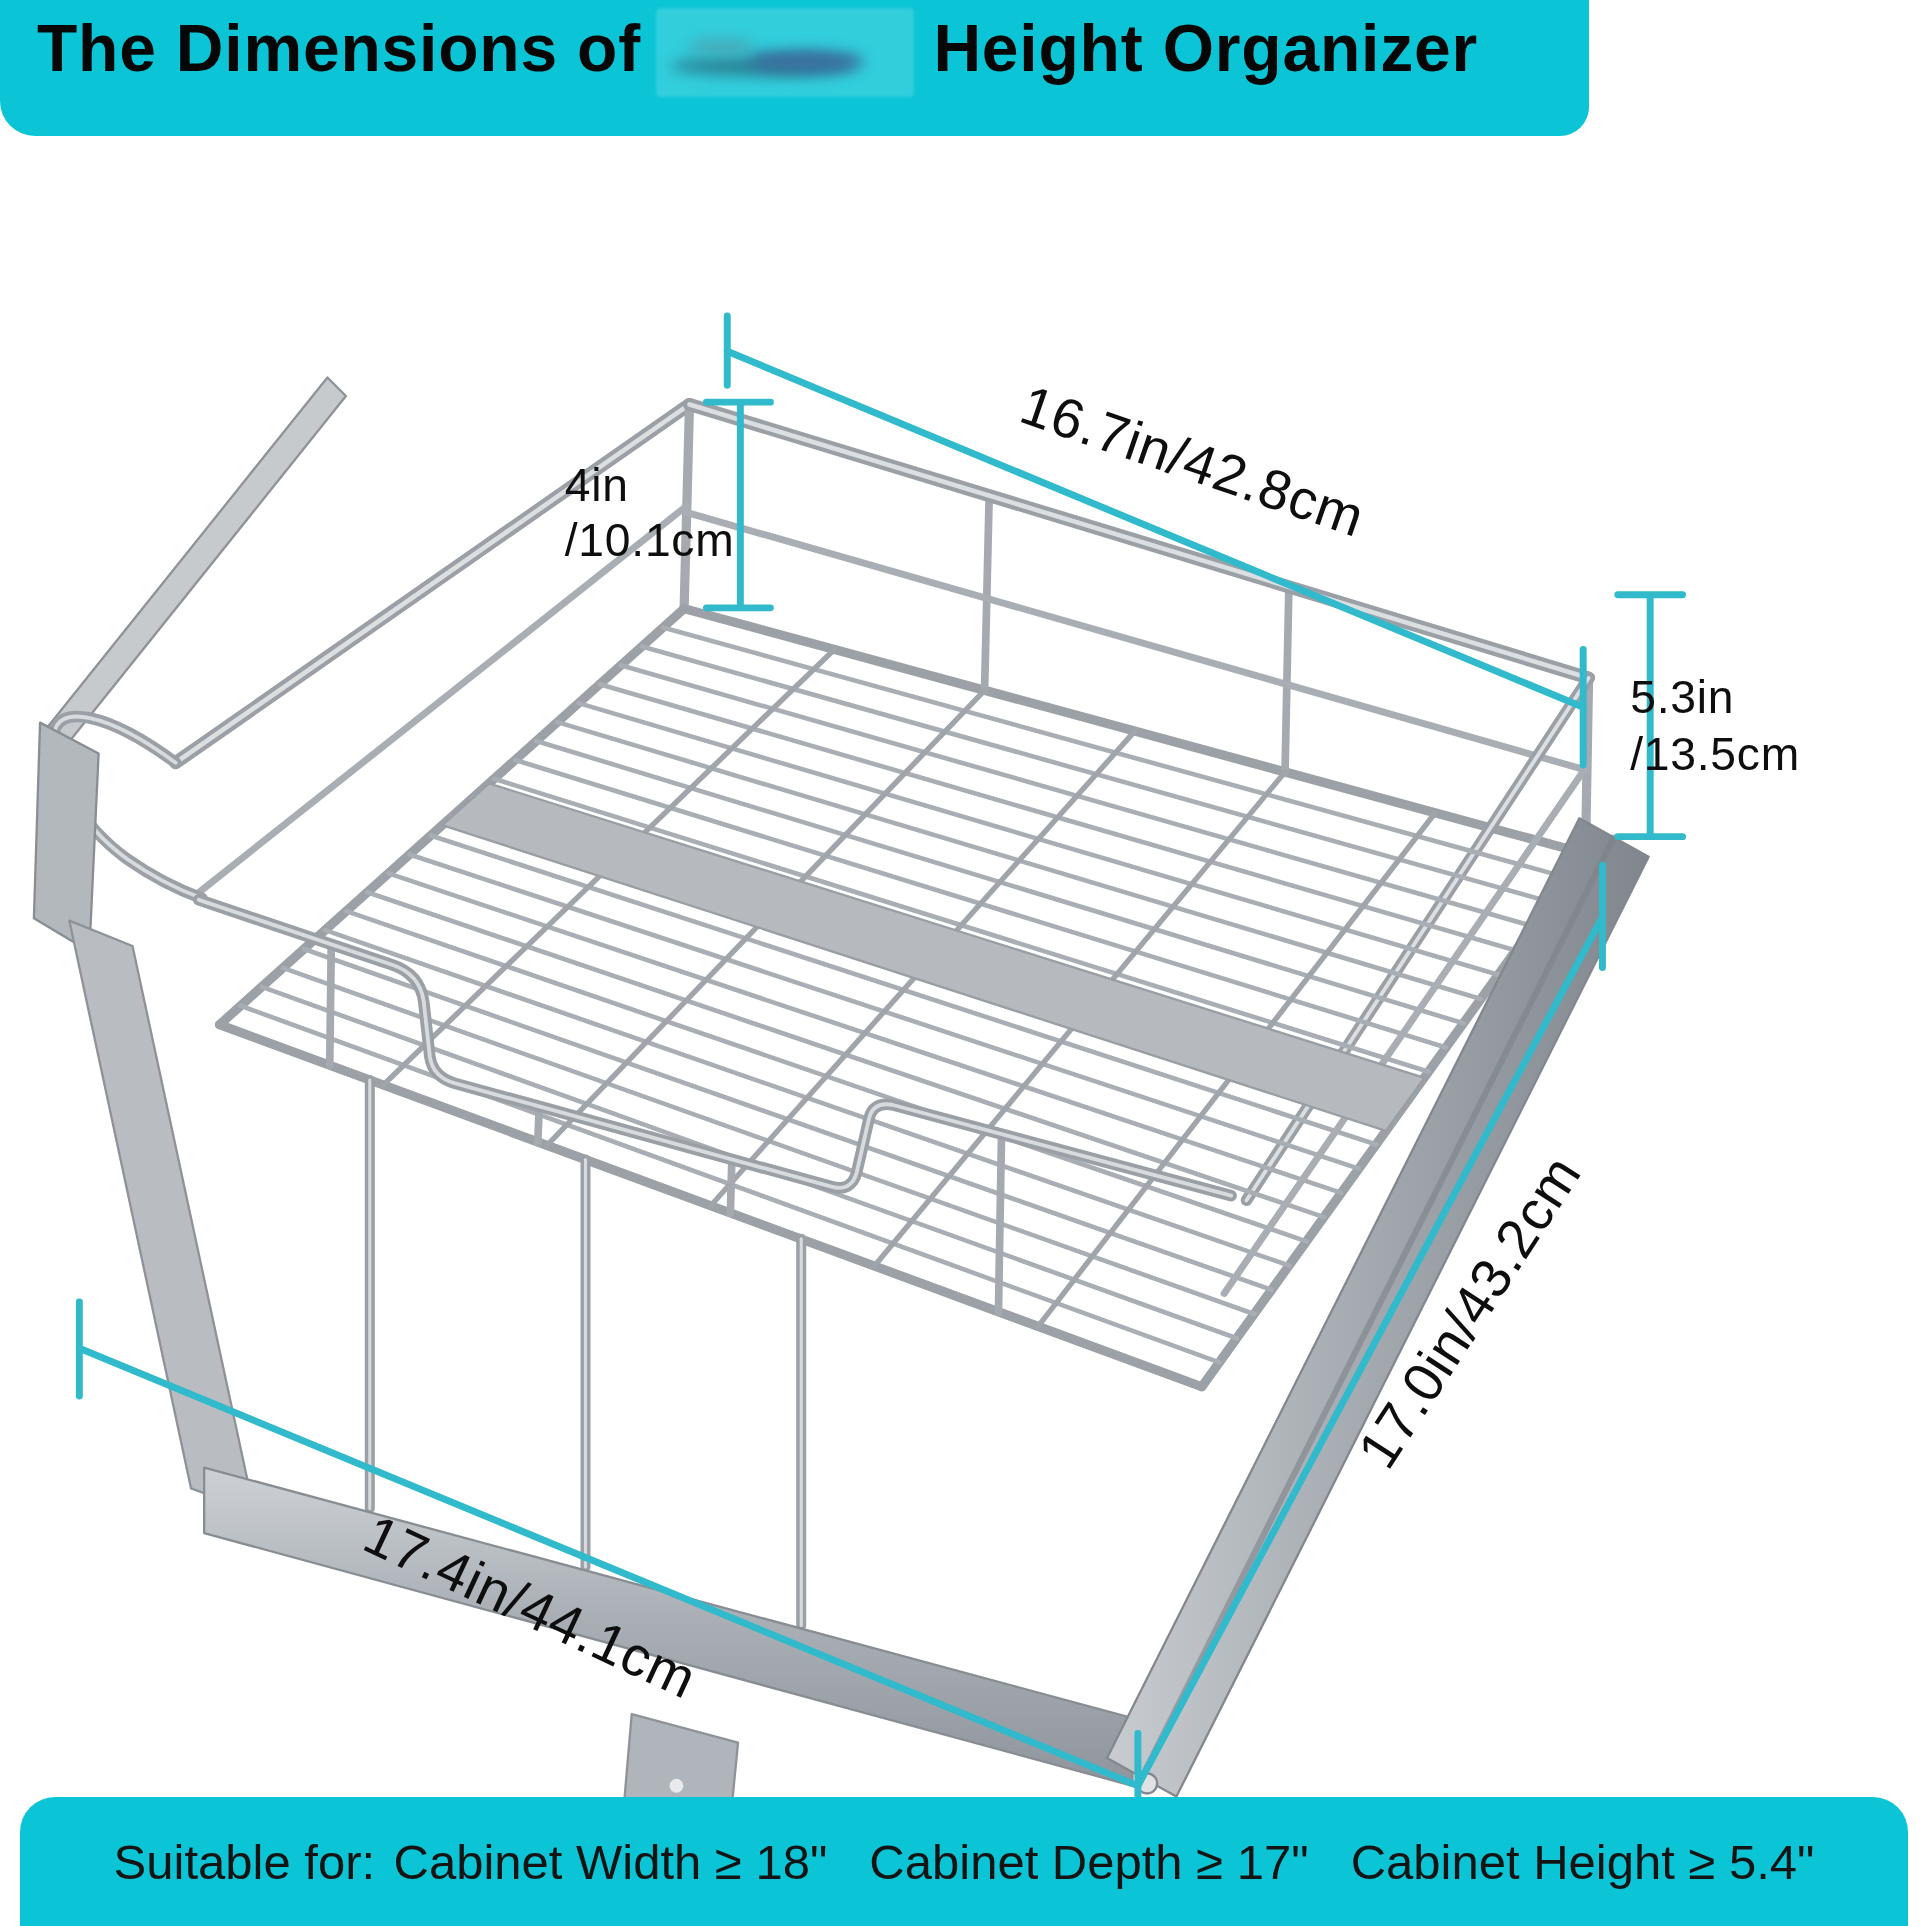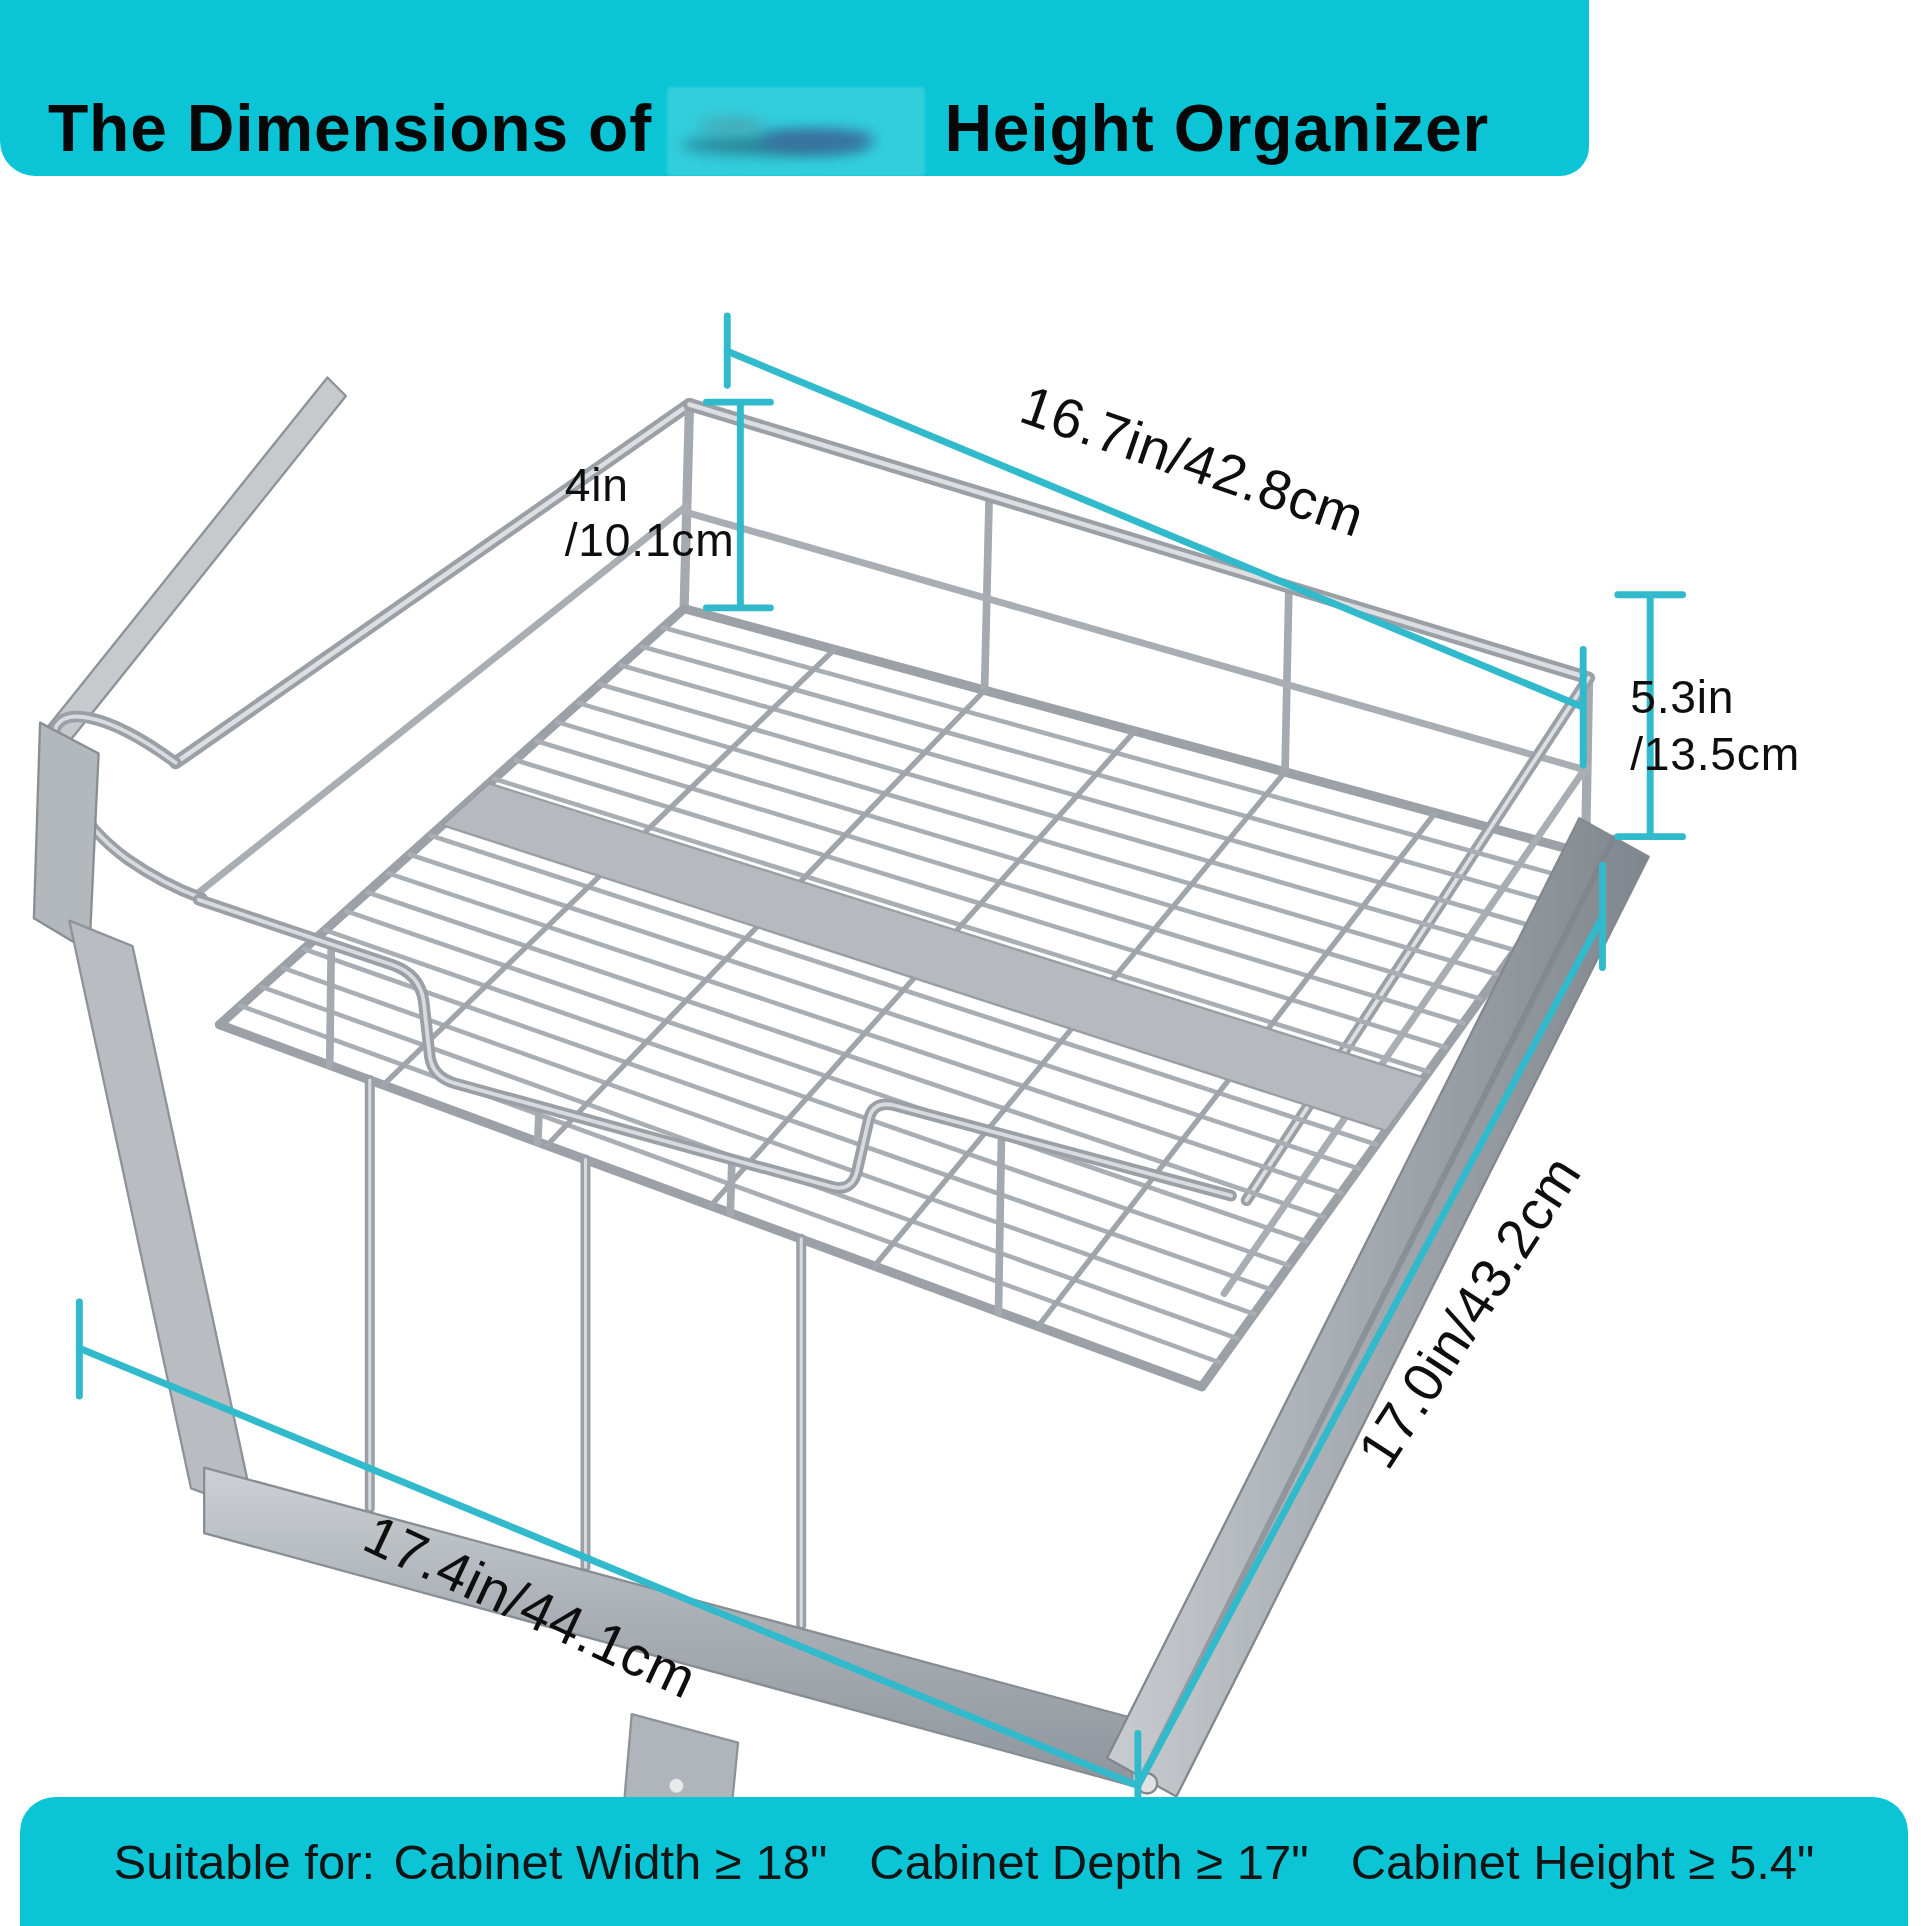--- a/index.html
+++ b/index.html
@@ -1,21 +1,21 @@
 <!DOCTYPE html>
 <html style="font-size:12.3px"><head>
 <meta charset="utf-8">
 <style>
   html,body{margin:0;padding:0;background:#ffffff;}
   .canvas{position:relative;width:1926px;height:1926px;background:#ffffff;overflow:hidden;
           font-family:"Liberation Sans",sans-serif;}
   
   .banner{position:absolute;background:#0bc5d6;}
-  .banner.top{left:0;top:0;width:1589px;height:176px;border-radius:0 0 29px 35px;
-              display:flex;align-items:flex-end;padding-left:48px;box-sizing:border-box;}
+  .banner.top{left:0;top:0;width:1589px;height:136px;border-radius:0 0 29px 35px;
+              display:flex;align-items:flex-start;padding-left:37px;box-sizing:border-box;}
   .banner.bottom{left:20px;top:1797px;width:1888px;height:129px;border-radius:35px 35px 0 0;
               display:flex;align-items:center;justify-content:center;box-sizing:border-box;}
   .title-row{display:flex;align-items:center;}
   .title-part{font-size:66px;font-weight:bold;color:#070707;letter-spacing:0.8px;white-space:pre;}
   .brand-blur{width:258px;height:89px;margin:7.7px 19px 0 15.4px;position:relative;
               background:rgba(255,255,255,0.16);filter:blur(1.5px);border-radius:4.6px;}
   .brand-blur i{position:absolute;display:block;filter:blur(7px);background:#2b8396;border-radius:50%;}
   .brand-blur i.b1{left:14px;top:48px;width:185px;height:20px;}
   .brand-blur i.b2{left:92px;top:42px;width:116px;height:23px;background:#3b6f9e;}
   .brand-blur i.b3{left:31px;top:31px;width:69px;height:15.4px;background:#49a7b5;}

